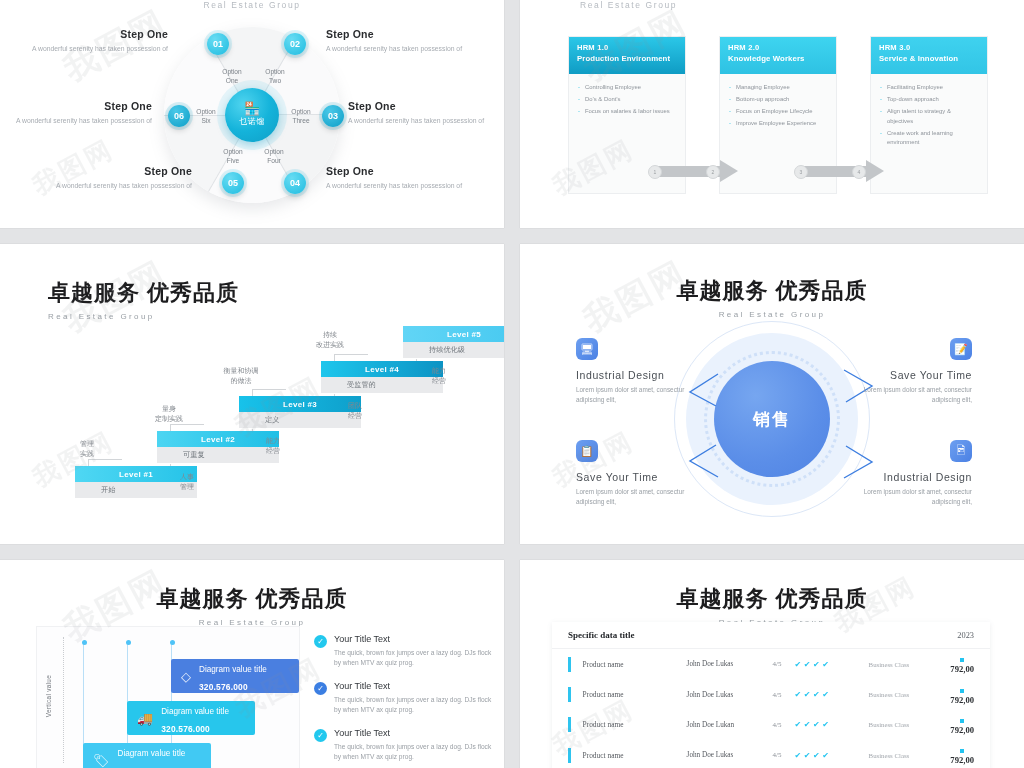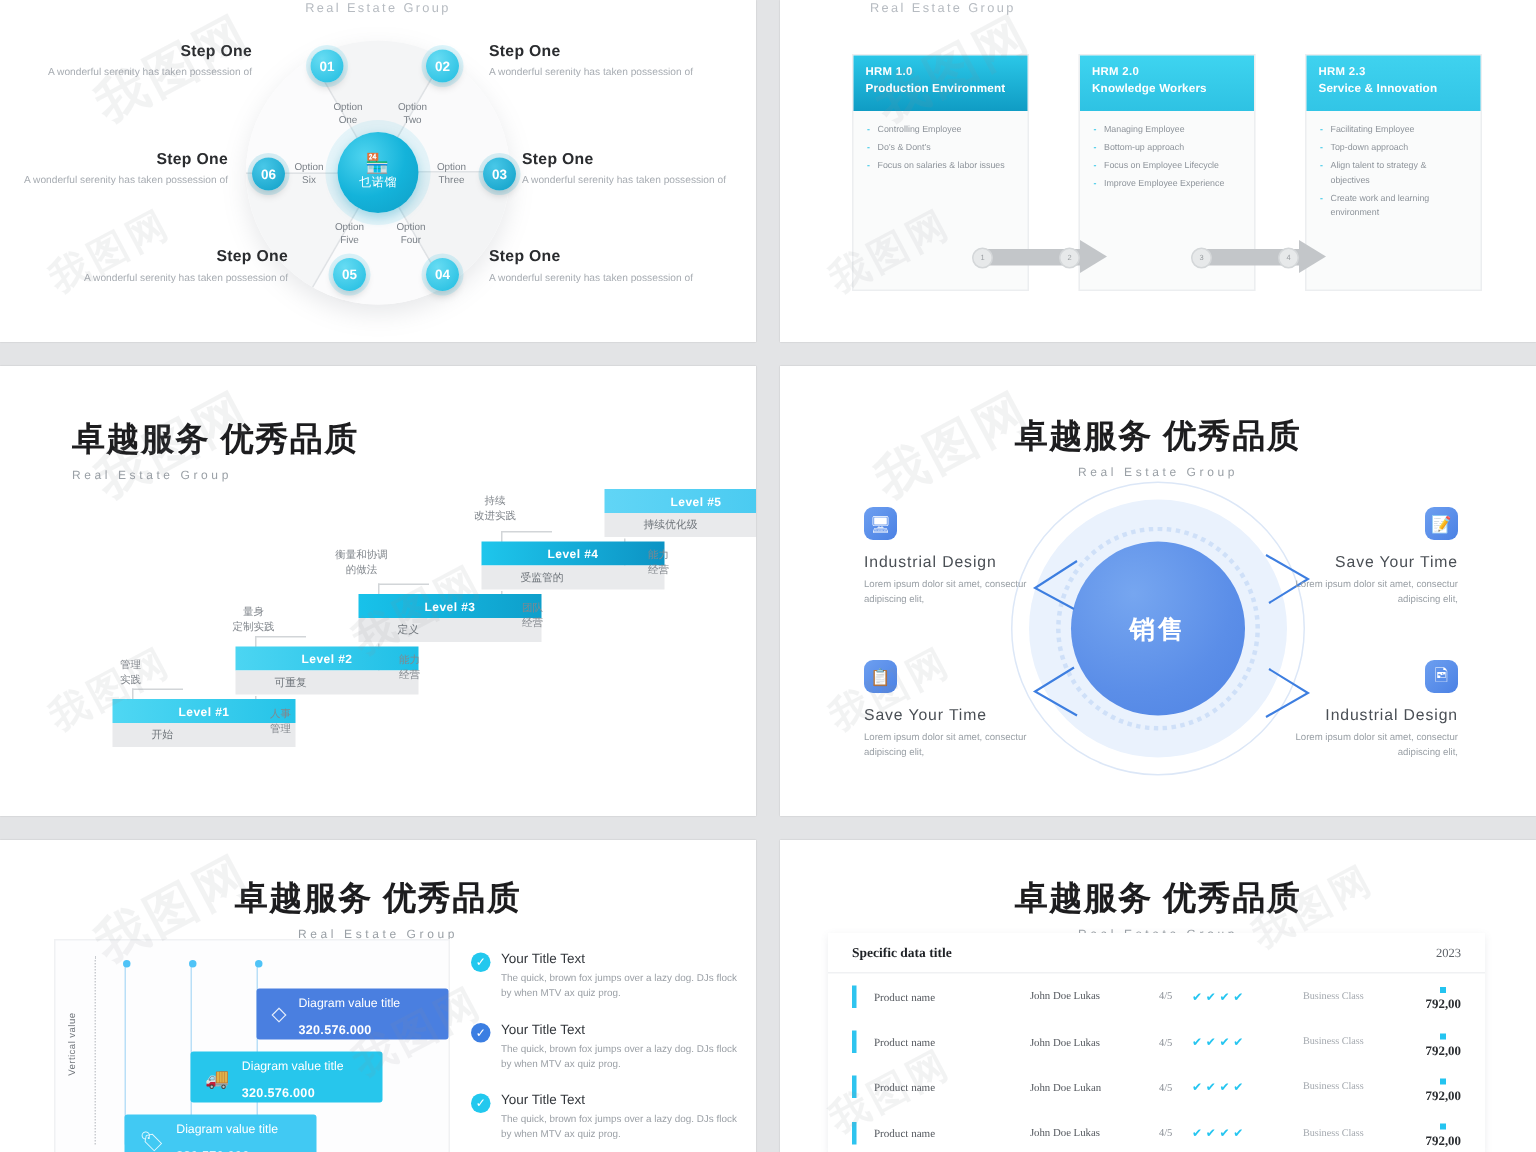--- a/index.html
+++ b/index.html
@@ -428,21 +428,21 @@
         </div>
         <ul>
           <li>Managing Employee</li>
           <li>Bottom-up approach</li>
           <li>Focus on Employee Lifecycle</li>
           <li>Improve Employee Experience</li>
         </ul>
       </div>
       <div class="card">
         <div class="chd">
-          <div class="k1">HRM 2.3</div>
+          <div class="k1">HRM 3.0</div>
           <div class="k2">Service &amp; Innovation</div>
         </div>
         <ul>
           <li>Facilitating Employee</li>
           <li>Top-down approach</li>
           <li>Align talent to strategy &amp; objectives</li>
           <li>Create work and learning environment</li>
         </ul>
       </div>
     </div>

